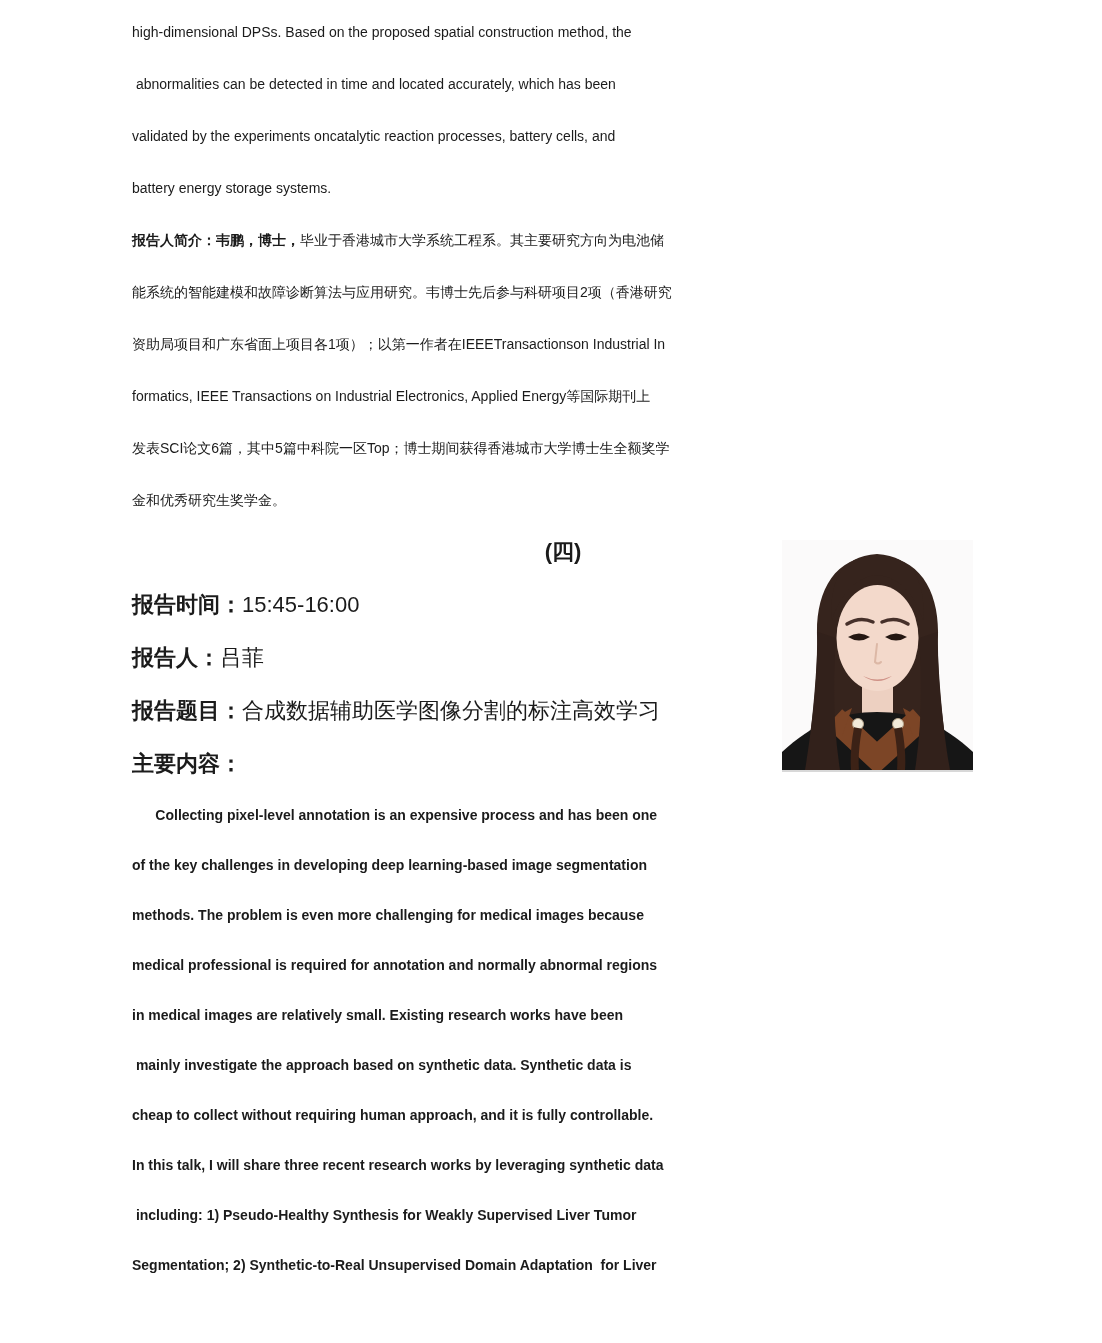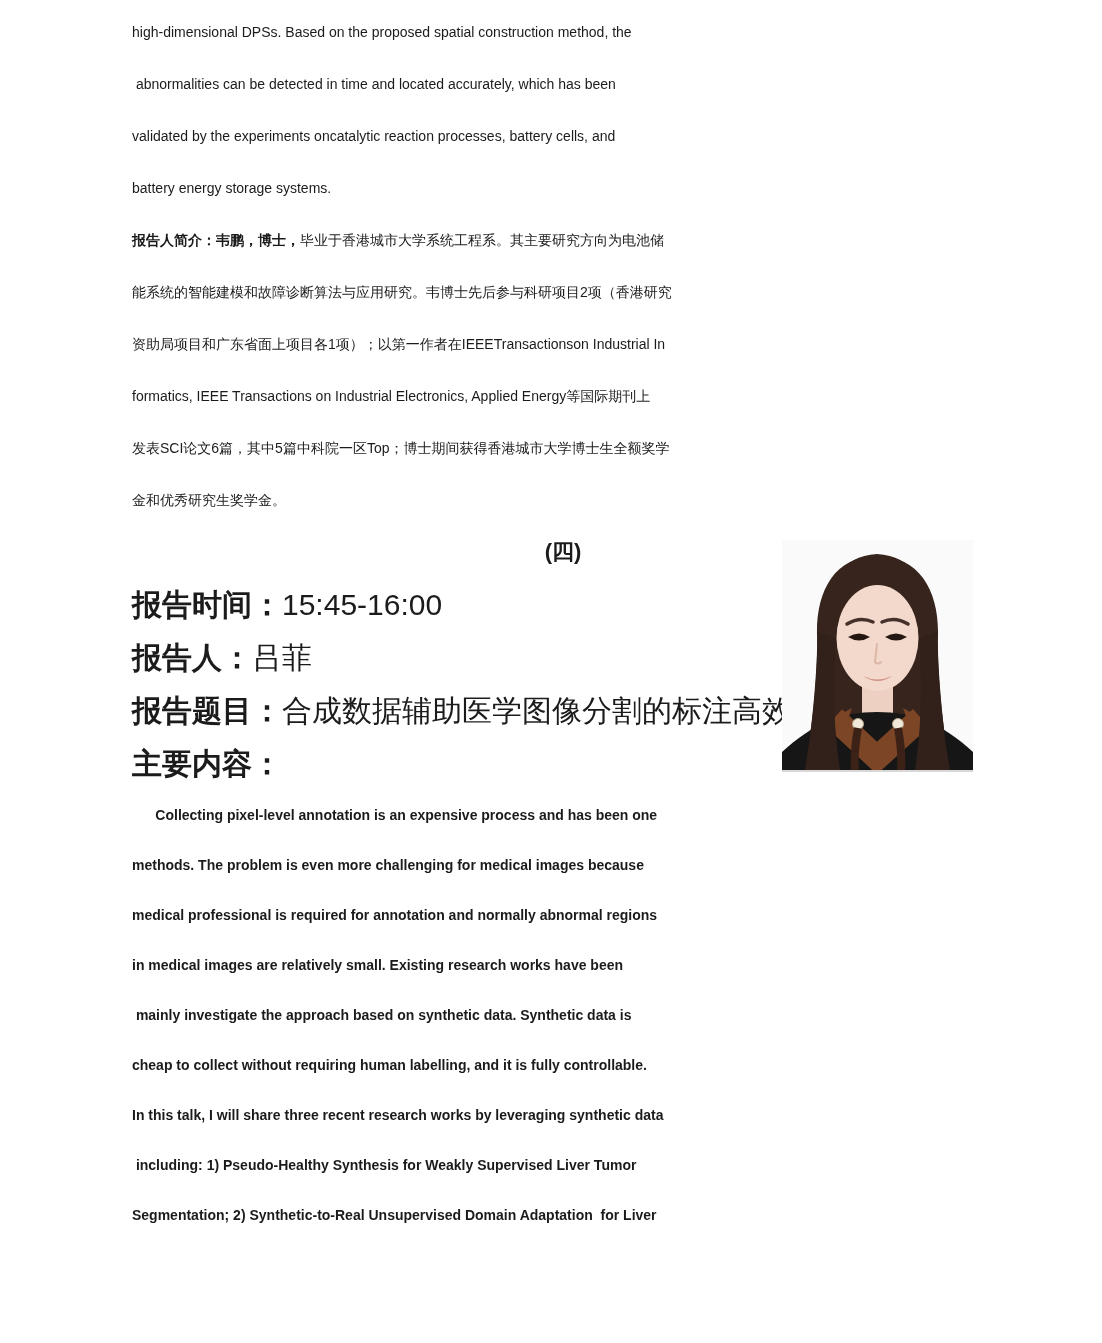--- a/index.html
+++ b/index.html
@@ -27,21 +27,21 @@
     line-height: 52px;
     height: 52px;
   }
   .abstract .line {
     line-height: 50px;
     height: 50px;
     font-weight: bold;
   }
   .field-line {
     white-space: pre;
-    font-size: 30px;
+    font-size: 22px;
     line-height: 53px;
     height: 53px;
   }
   .bold { font-weight: 700; }
   .heading-line {
     font-size: 22px;
     font-weight: 700;
     line-height: 52px;
     height: 52px;
     text-align: center;
@@ -82,25 +82,26 @@
 
   <div>
     <div class="field-line"><span class="bold">报告时间：</span><span>15:45-16:00</span></div>
     <div class="field-line"><span class="bold">报告人：</span><span>吕菲</span></div>
     <div class="field-line"><span class="bold">报告题目：</span><span>合成数据辅助医学图像分割的标注高效学习</span></div>
     <div class="field-line"><span class="bold">主要内容：</span><span></span></div>
   </div>
 
   <div class="abstract">
     <div class="line">      Collecting pixel-level annotation is an expensive process and has been one</div>
+    <div class="line">of the key challenges in developing deep learning-based image segmentation</div>
     <div class="line">methods. The problem is even more challenging for medical images because</div>
     <div class="line">medical professional is required for annotation and normally abnormal regions</div>
     <div class="line">in medical images are relatively small. Existing research works have been</div>
     <div class="line"> mainly investigate the approach based on synthetic data. Synthetic data is</div>
-    <div class="line">cheap to collect without requiring human labelling, and it is fully controllable.</div>
+    <div class="line">cheap to collect without requiring human approach, and it is fully controllable.</div>
     <div class="line">In this talk, I will share three recent research works by leveraging synthetic data</div>
     <div class="line"> including: 1) Pseudo-Healthy Synthesis for Weakly Supervised Liver Tumor</div>
     <div class="line">Segmentation; 2) Synthetic-to-Real Unsupervised Domain Adaptation  for Liver</div>
   </div>
 
 </div>
 
 <div class="photo-frame" title="speaker-portrait-photo">
   <svg viewBox="0 0 191 230" xmlns="http://www.w3.org/2000/svg">
     <rect width="191" height="230" fill="#fbfafa"></rect>

